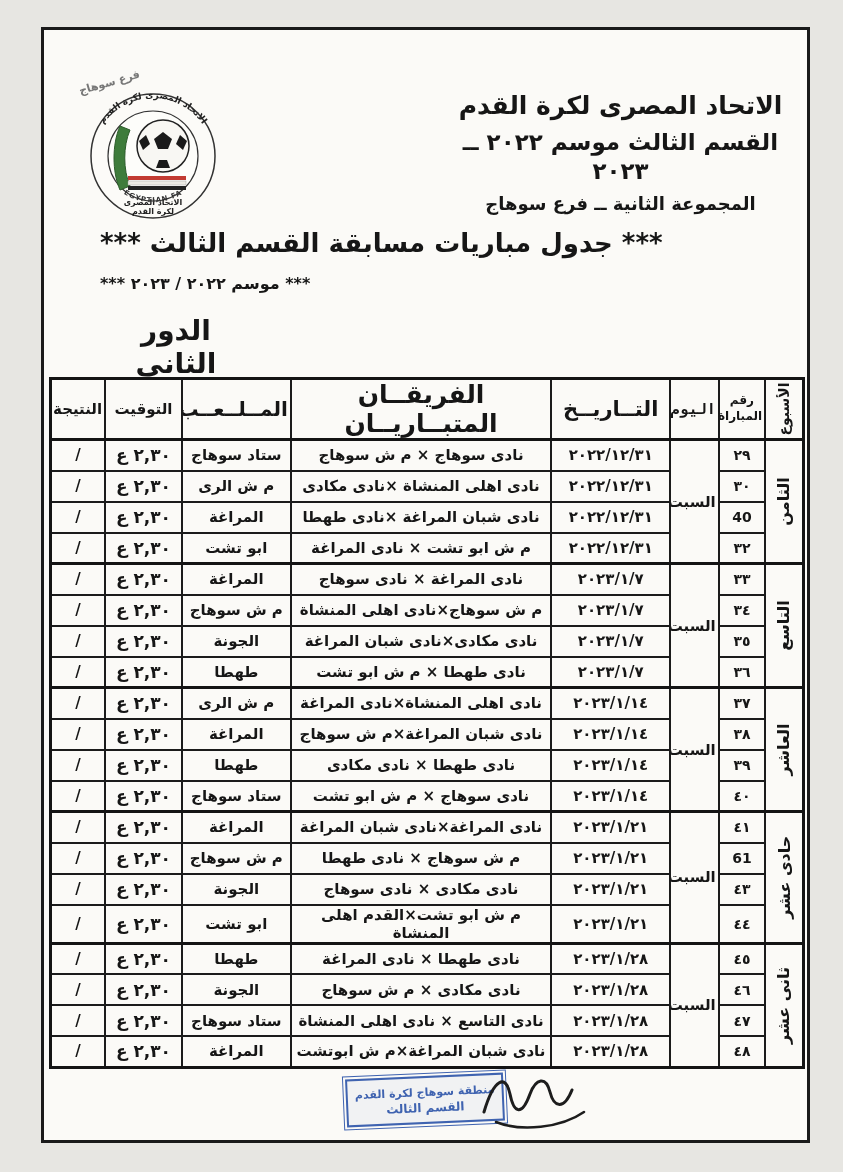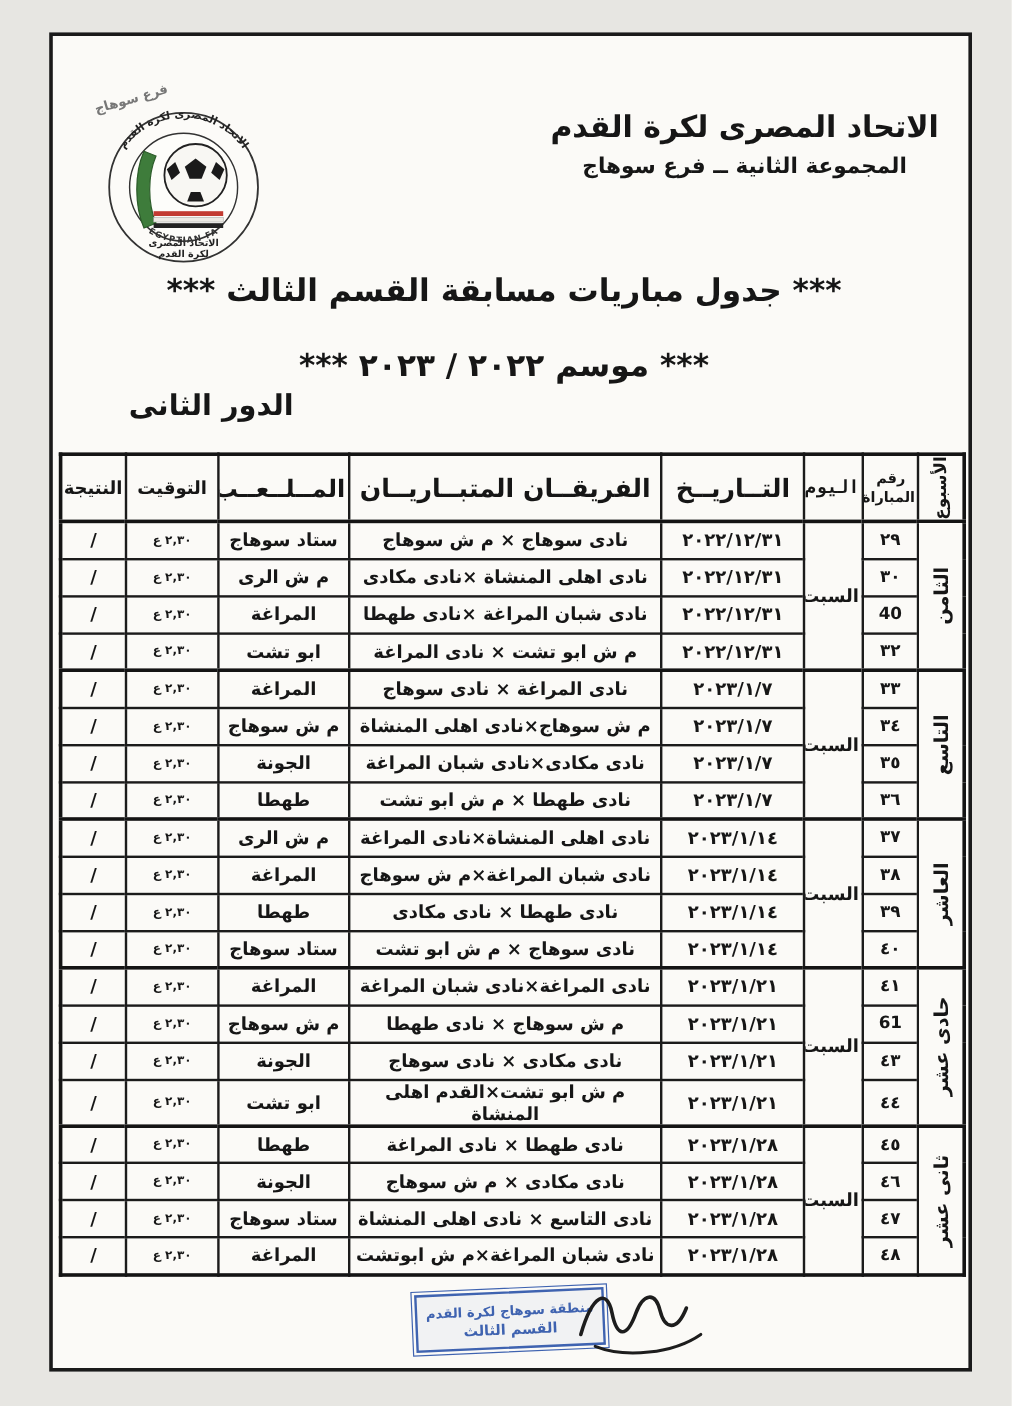--- a/index.html
+++ b/index.html
@@ -25,27 +25,27 @@
   .logo { position:absolute; left:24px; top:56px; width:170px; height:140px; }
   .hdr {
     position:absolute; top:60px; right:14px; width:345px;
     text-align:center; font-weight:bold; line-height:1.25;
   }
   .hdr .l1 { font-size:25px; }
   .hdr .l2 { font-size:23px; margin-top:7px; letter-spacing:0.5px; }
   .hdr .l3 { font-size:18px; margin-top:7px; }
   .titles {
     position:absolute; top:198px; left:56px; width:640px;
-    text-align:center; font-weight:bold;
+    text-align:left; font-weight:bold;
   }
   .titles .t1 { font-size:26px; }
-  .titles .t2 { font-size:26px; margin-top:32px; letter-spacing:1px; }
+  .titles .t2 { font-size:16px; margin-top:16px; letter-spacing:1px; }
   .round {
-    position:absolute; top:294px; left:52px; width:160px;
-    text-align:center; font-weight:bold; font-size:24px;
+    position:absolute; top:284px; left:52px; width:160px;
+    text-align:center; font-weight:bold; font-size:28px;
   }
   table.schedule {
     position:absolute; top:347px; left:5px; width:756px;
     border-collapse:collapse; direction:rtl; table-layout:fixed;
     border:3px solid #141414;
   }
   .schedule th, .schedule td {
     border:2px solid #1b1b1b;
     text-align:center; vertical-align:middle;
     font-weight:bold; padding:0 2px; overflow:hidden;
@@ -58,29 +58,29 @@
     position:absolute; inset:0;
     display:flex; align-items:center; justify-content:center;
     transform:rotate(-90deg); white-space:nowrap;
   }
   .h-week .rot { font-size:14px; }
   .week-cell { background:#fbfaf7; }
   .week-cell .rot { font-size:16px; }
   .h-no span { display:block; font-size:12px; line-height:1.3; }
   .h-day { font-size:15px;font-family:Liberation Mono, monospace; }
   .h-date { font-size:21px; }
-  .h-teams { font-size:21px; }
+  .h-teams { font-size:25px; }
   .h-venue { font-size:20px; }
   .h-time, .h-result { font-size:15px; }
   .num-cell { font-size:14px; }
   .day-cell { font-size:15px; }
   .date-cell { font-size:15px; letter-spacing:1px; }
   .teams-cell { font-size:15px; }
   .venue-cell { font-size:15px; }
-  .time-cell { font-size:10px; }
+  .time-cell { font-size:17px; }
   .result-cell { font-size:15px; }
   .stamp {
     position:absolute; left:302px; top:1046px;
     width:158px; height:48px;
     border:2px solid #3f63b0; outline:1.5px solid #3f63b0; outline-offset:2px;
     transform:rotate(-2.5deg);
     color:#3f63b0; background:rgba(63,99,176,0.05);
     display:flex; flex-direction:column; align-items:center; justify-content:center;
     font-weight:bold; text-align:center;
   }
@@ -117,20 +117,21 @@
     <polygon points="88,82 102,82 99,74 91,74" fill="#1a1a1a"></polygon>
     <text x="85" y="119" font-size="8" text-anchor="middle" fill="#222" class="logo-center-txt">الاتحاد المصرى</text>
     <text x="85" y="128" font-size="8" text-anchor="middle" fill="#222" class="logo-center-txt">لكرة القدم</text>
     <text font-size="7" fill="#333" font-weight="bold" letter-spacing="1">
       <textPath href="#arcBottom" startOffset="50%" text-anchor="middle">EGYPTIAN FA</textPath>
     </text>
   </svg>
 
   <div class="hdr">
     <div class="l1">الاتحاد المصرى لكرة القدم</div>
+    <div class="l2">القسم الثالث موسم ٢٠٢٢ ــ ٢٠٢٣</div>
     <div class="l3">المجموعة الثانية ــ فرع سوهاج</div>
   </div>
 
   <div class="titles">
     <div class="t1">*** جدول مباريات مسابقة القسم الثالث ***</div>
     <div class="t2">*** موسم ٢٠٢٢ / ٢٠٢٣ ***</div>
   </div>
 
   <div class="round">الدور الثانى</div>
 

